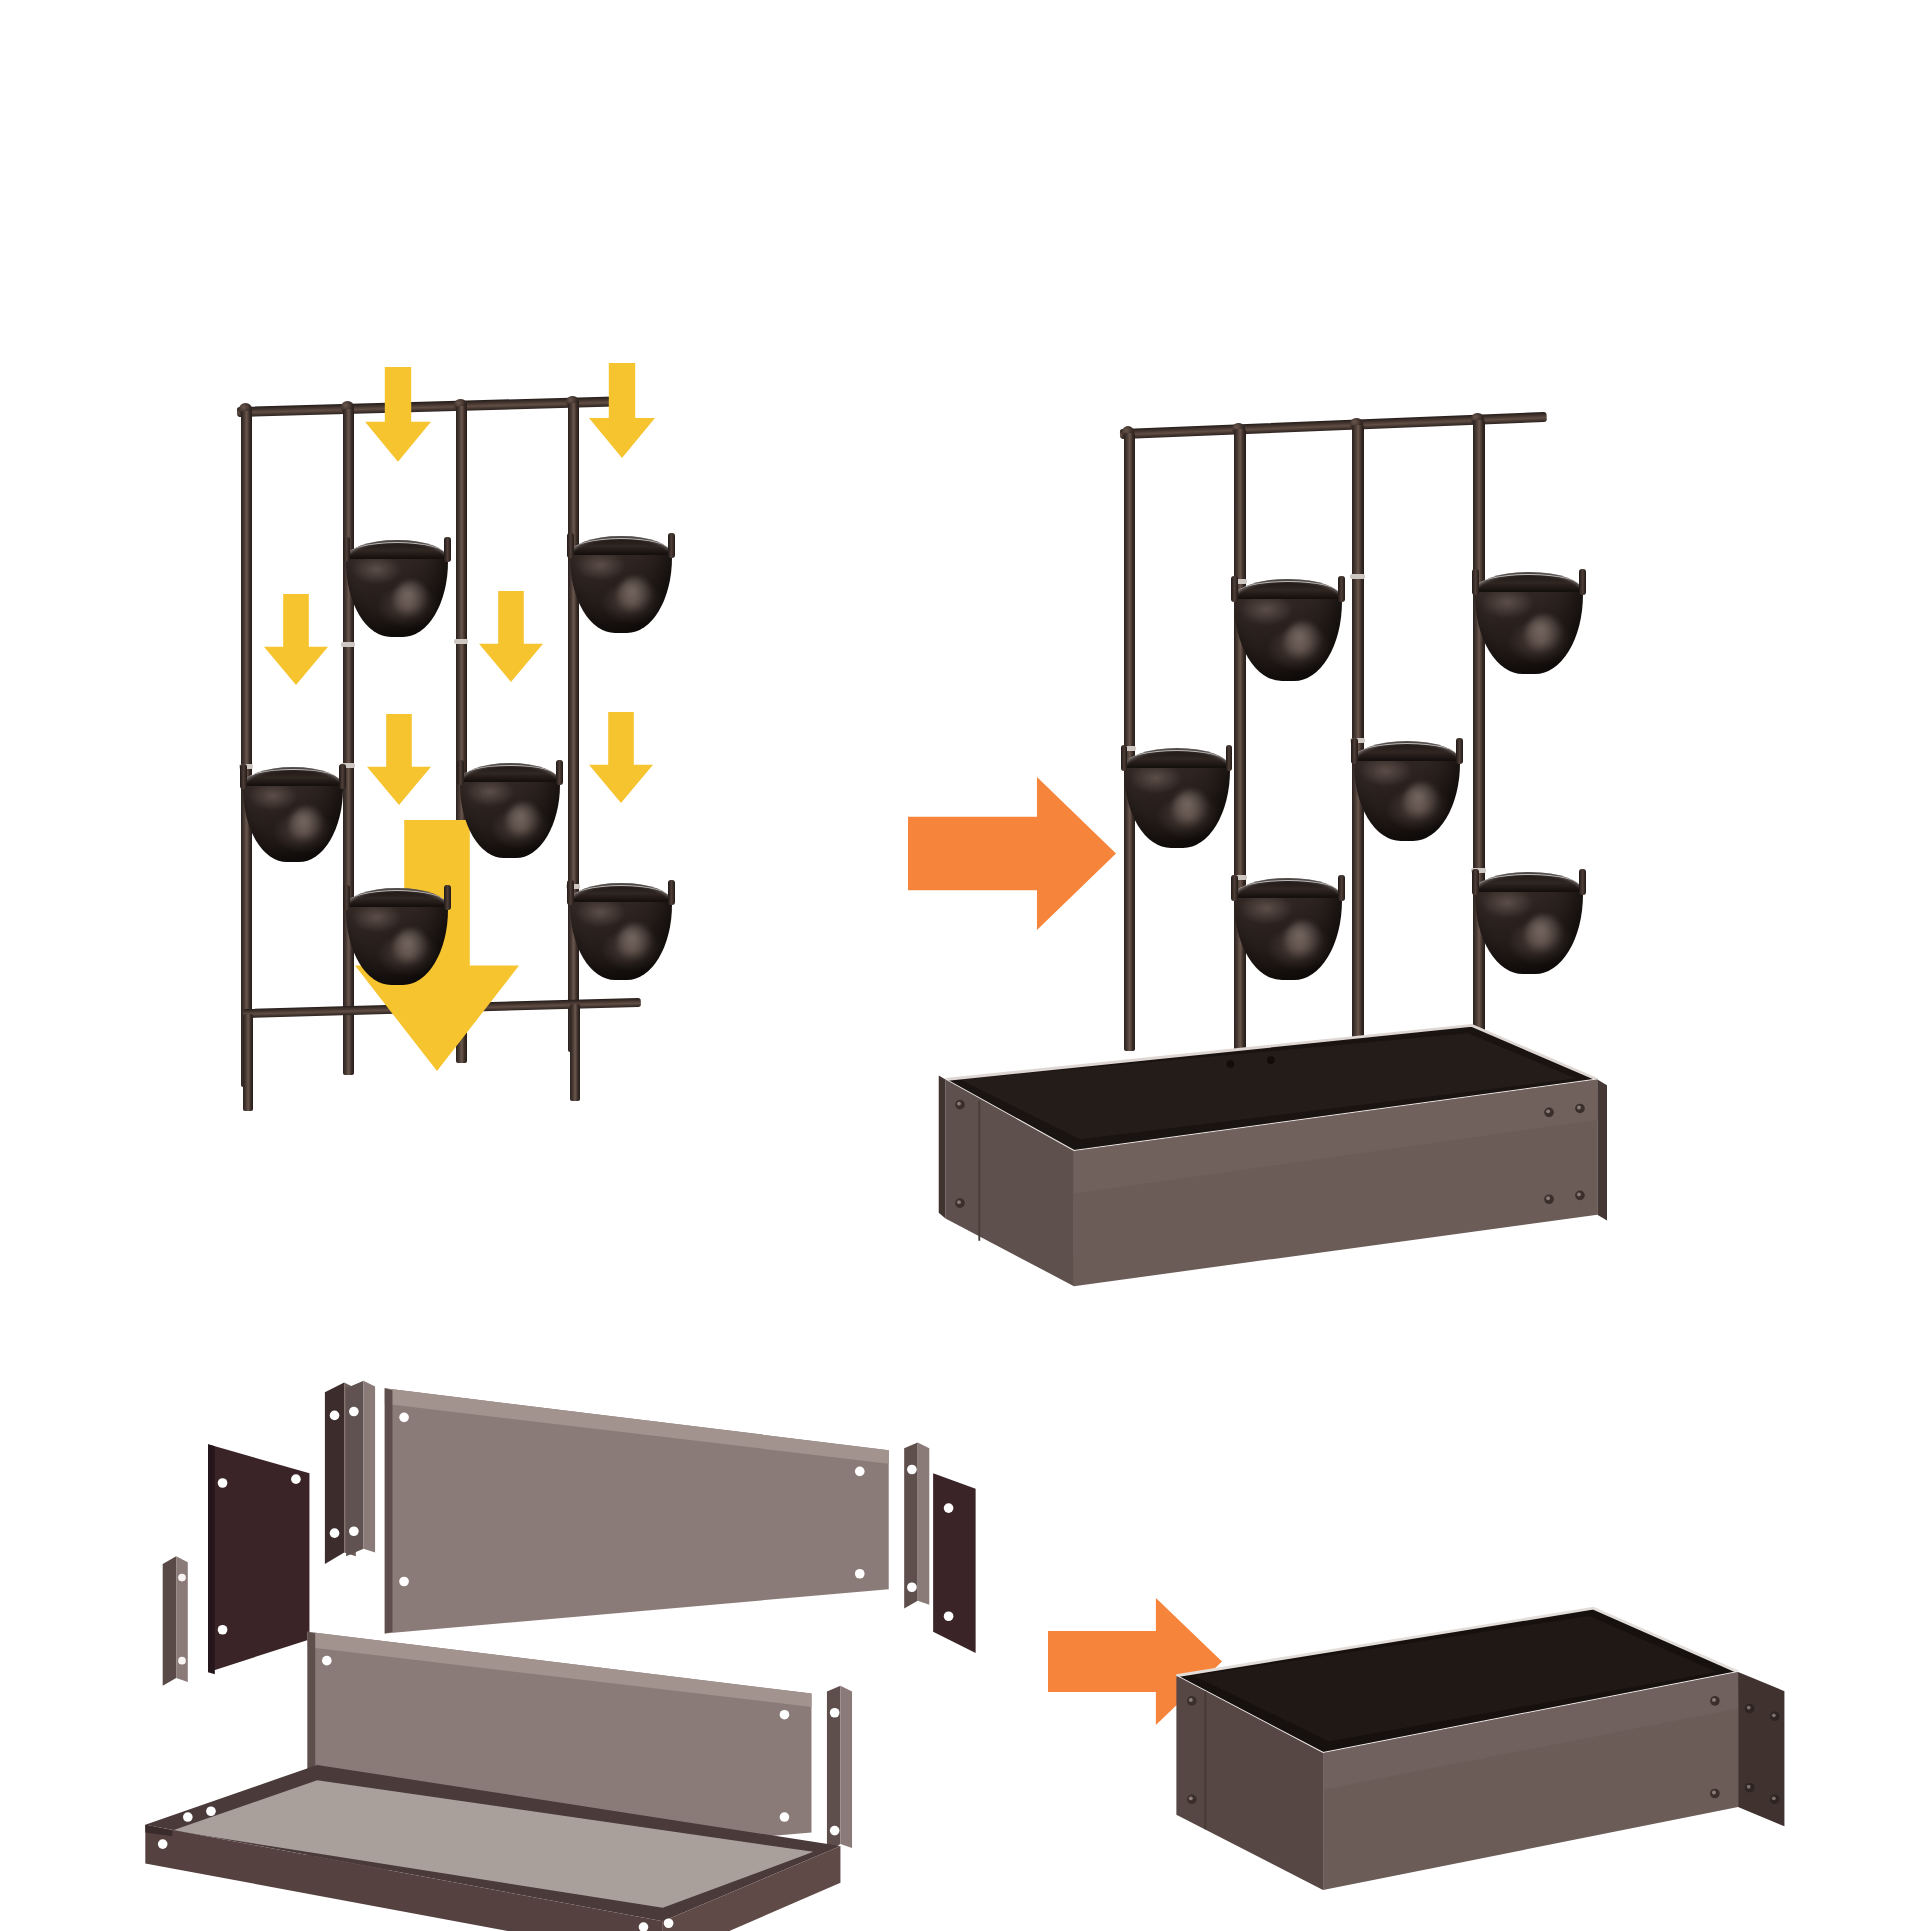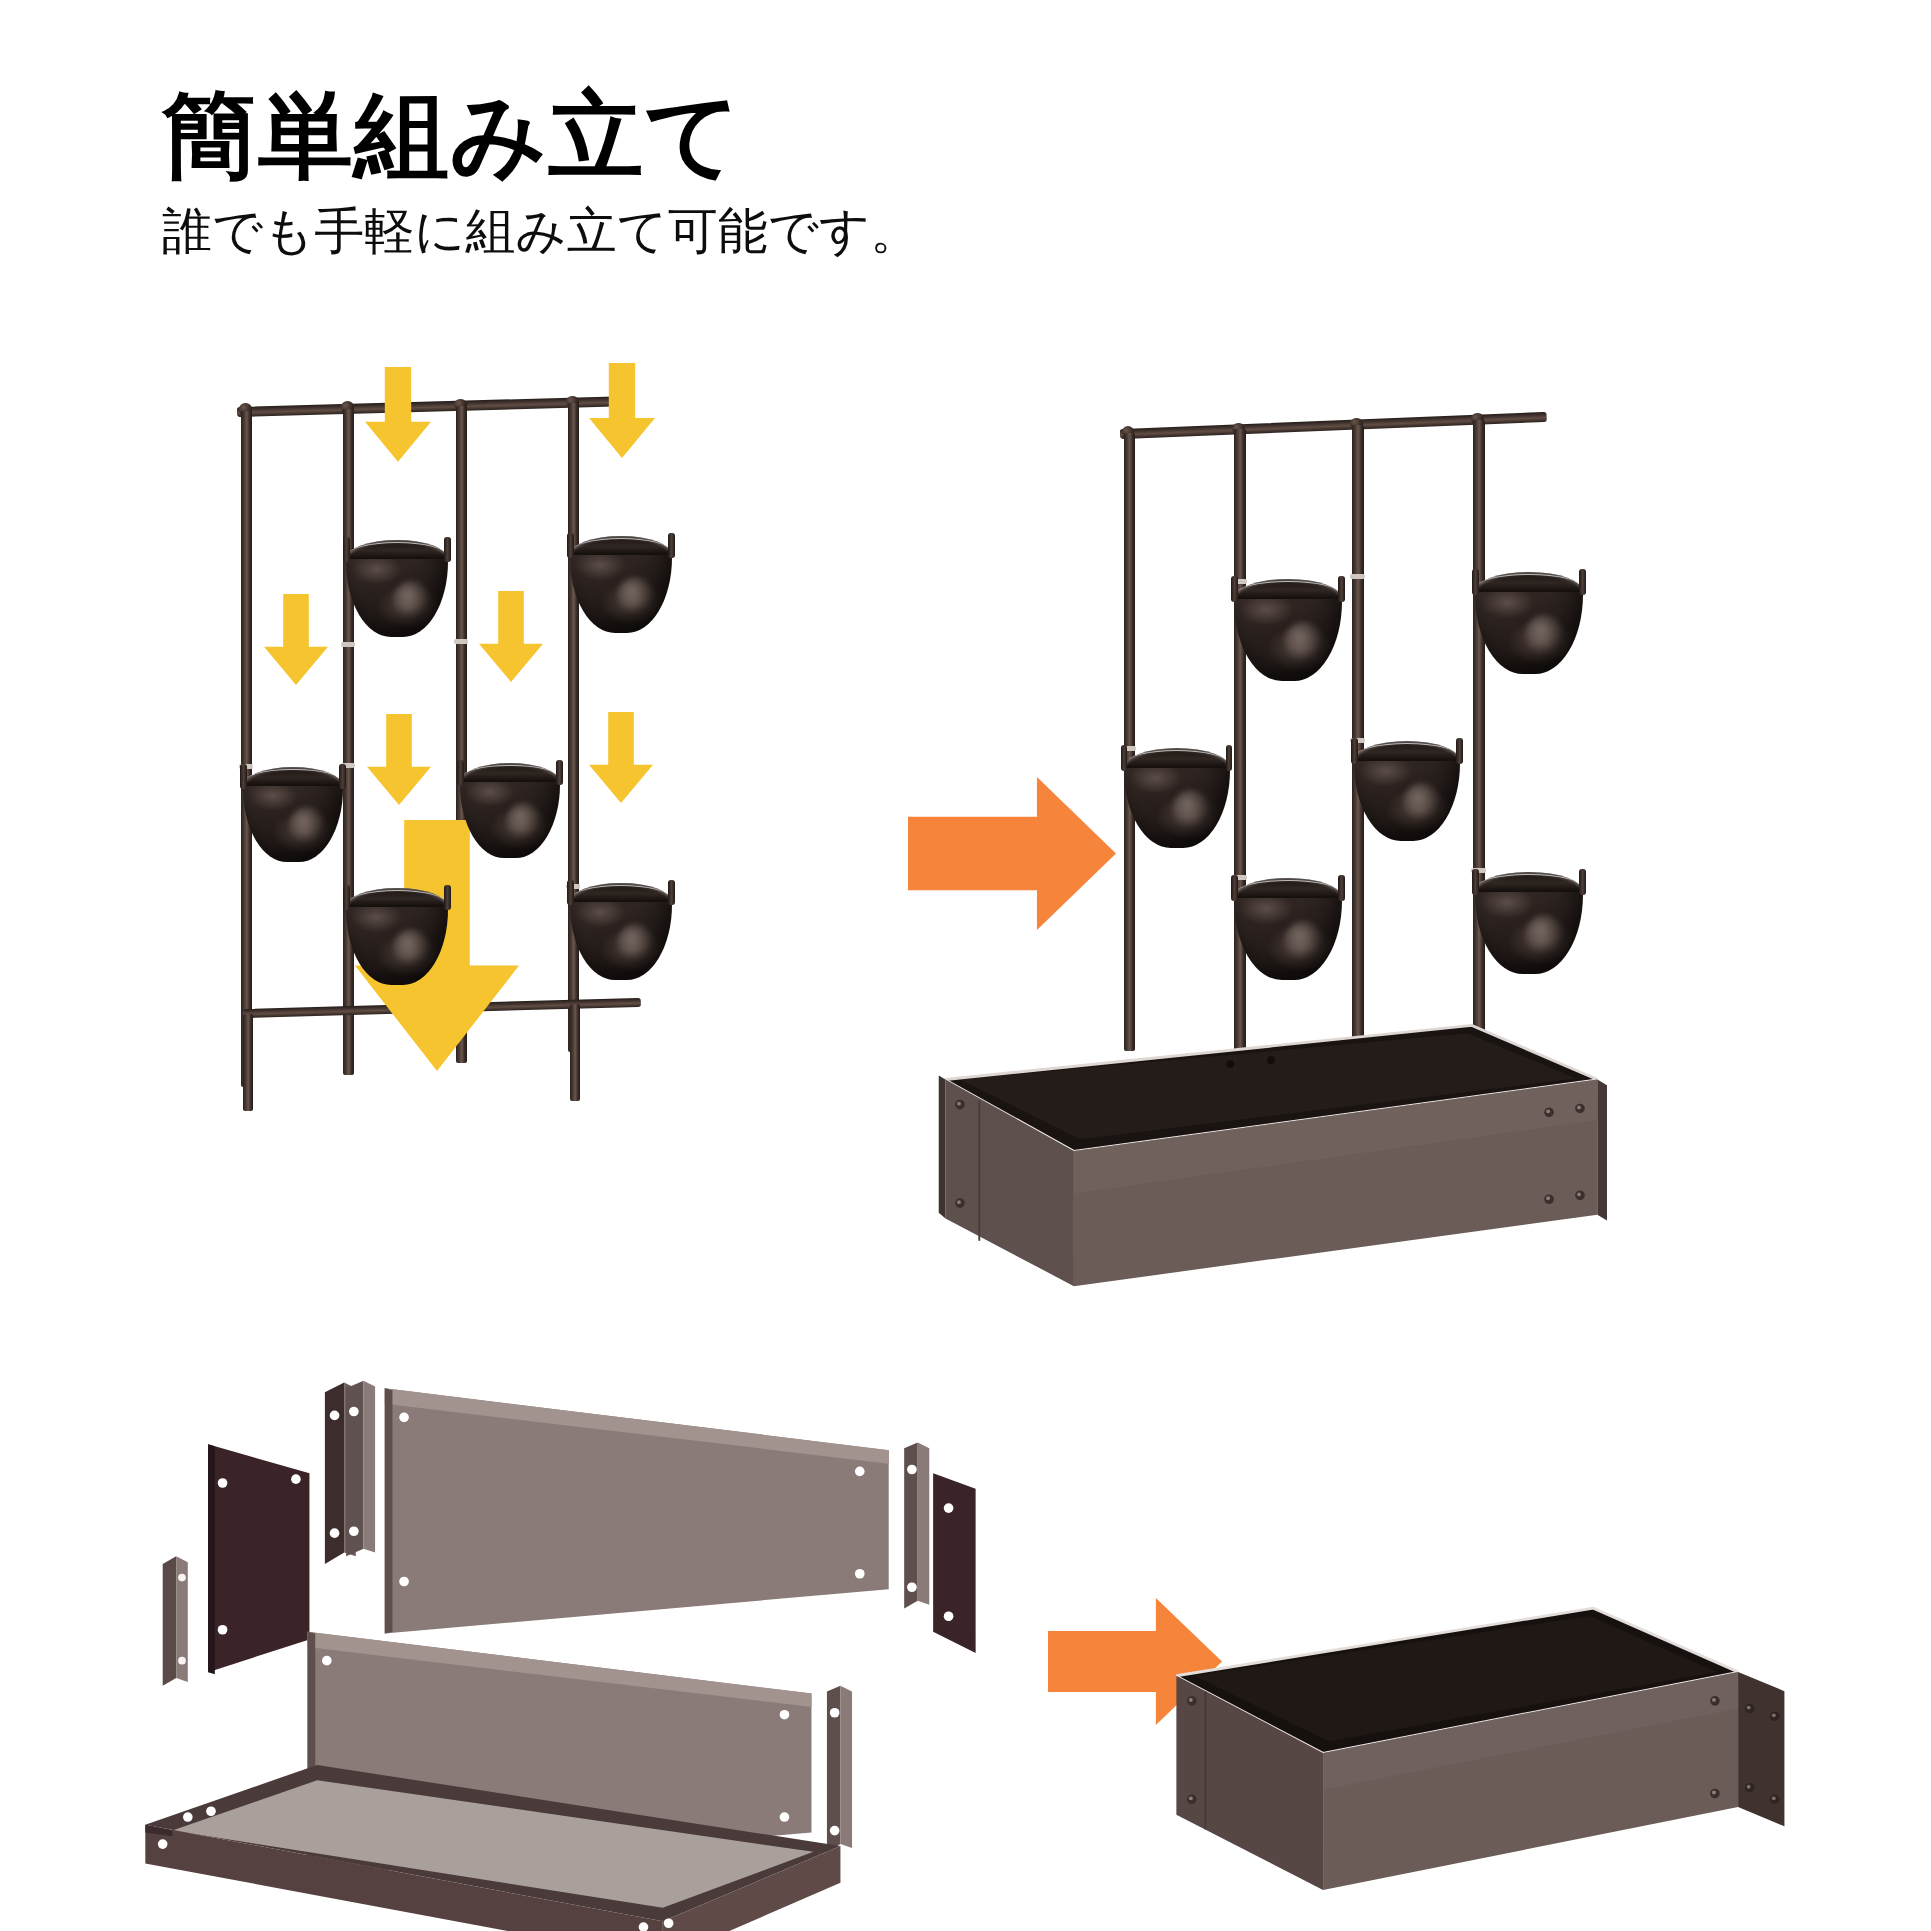--- a/index.html
+++ b/index.html
@@ -137,24 +137,20 @@
     position: absolute;
     background: #F7843B;
     clip-path: polygon(0 26%, 62% 26%, 62% 0, 100% 50%, 62% 100%, 62% 74%, 0 74%);
   }
 </style>
 </head>
 <body>
 
 <div id="page">
 
-  <div id="heading-block">
-    <h1 id="main-title">簡単組み立て</h1>
-    <p id="sub-title">誰でも手軽に組み立て可能です。</p>
-  </div>
 
   <div class="stage" id="left-trellis" style="left:222px; top:386px; width:579px; height:869px;">
 
     <div class="hbar" style="left:15.4px; top:21px; width:398px; height:9.7px; transform:rotate(-1.6deg); transform-origin:left center;"></div>
     <div class="joint" style="left:17.4px; top:17.4px;"></div>
     <div class="joint" style="left:119px; top:15.4px;"></div>
     <div class="joint" style="left:232px; top:12.6px;"></div>
     <div class="joint" style="left:344px; top:9.7px;"></div>
 
     <div class="post" style="left:19.3px; top:25px; width:10.6px; height:676px;"></div>

